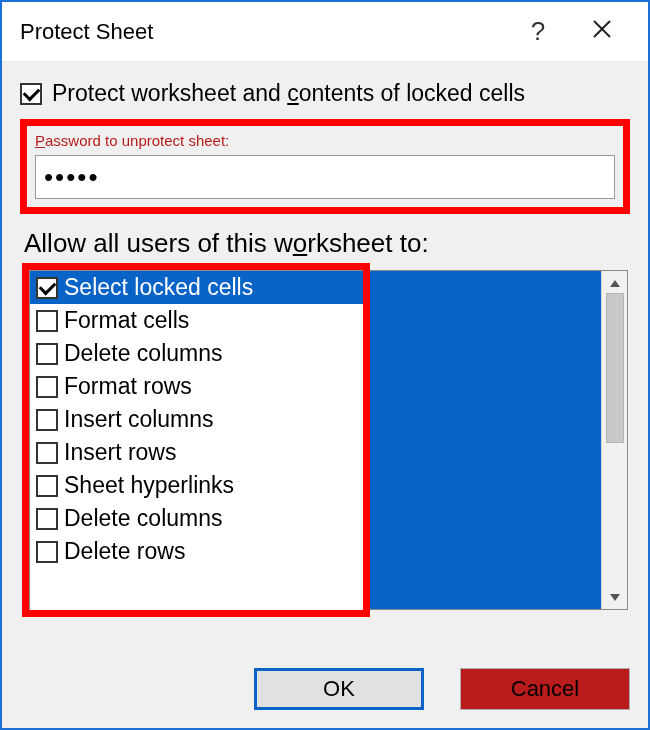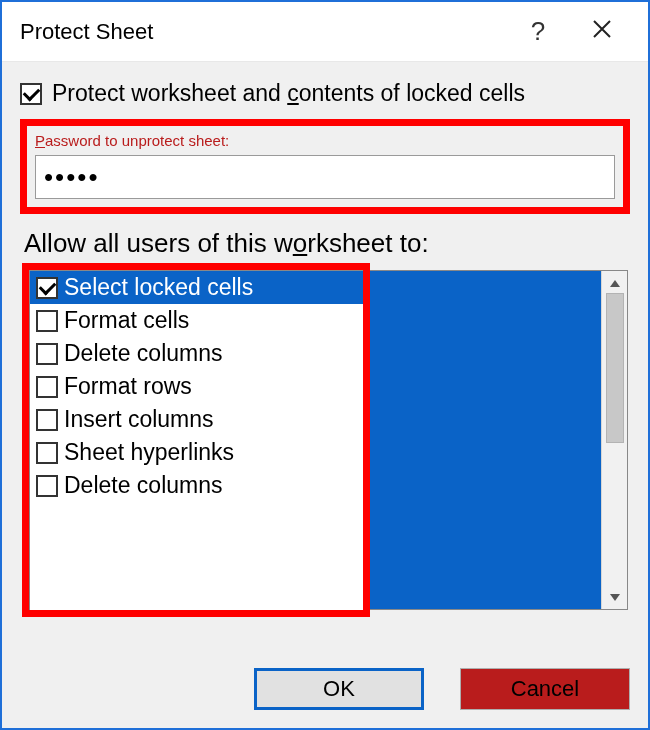--- a/index.html
+++ b/index.html
@@ -262,25 +262,33 @@
             <div class="perm-item">
               <span class="chk"></span>
               <span class="perm-label">Format rows</span>
             </div>
             <div class="perm-item">
               <span class="chk"></span>
               <span class="perm-label">Insert columns</span>
             </div>
             <div class="perm-item">
               <span class="chk"></span>
+              <span class="perm-label">Insert rows</span>
+            </div>
+            <div class="perm-item">
+              <span class="chk"></span>
               <span class="perm-label">Sheet hyperlinks</span>
             </div>
             <div class="perm-item">
               <span class="chk"></span>
               <span class="perm-label">Delete columns</span>
+            </div>
+            <div class="perm-item">
+              <span class="chk"></span>
+              <span class="perm-label">Delete rows</span>
             </div>
           </div>
       </div>
       <div class="list-remainder">
         <div style="flex:1; display:flex; flex-direction:column;">
           <div class="list-remainder-blue"></div>
         </div>
         <div class="scrollbar">
           <div class="scroll-arrow">
             <svg width="12" height="10" viewBox="0 0 12 10">

